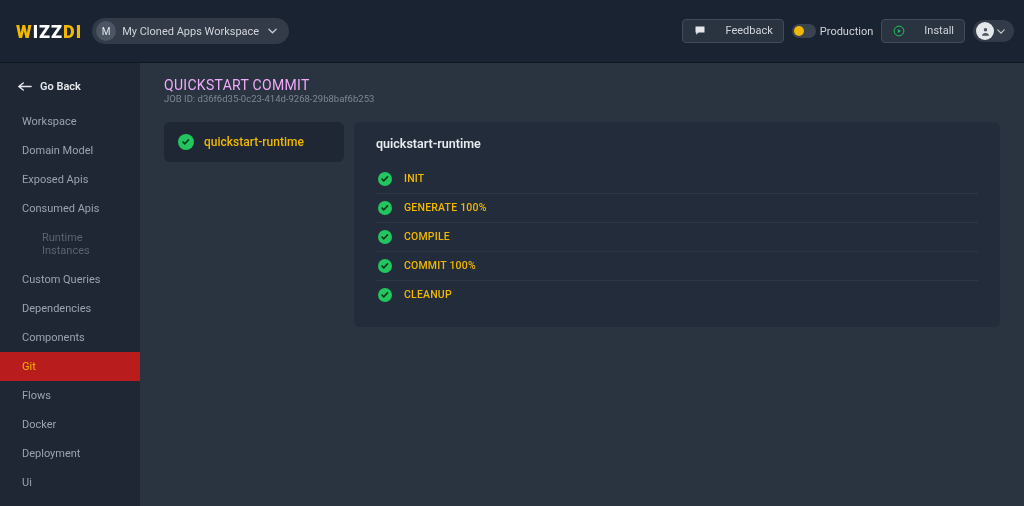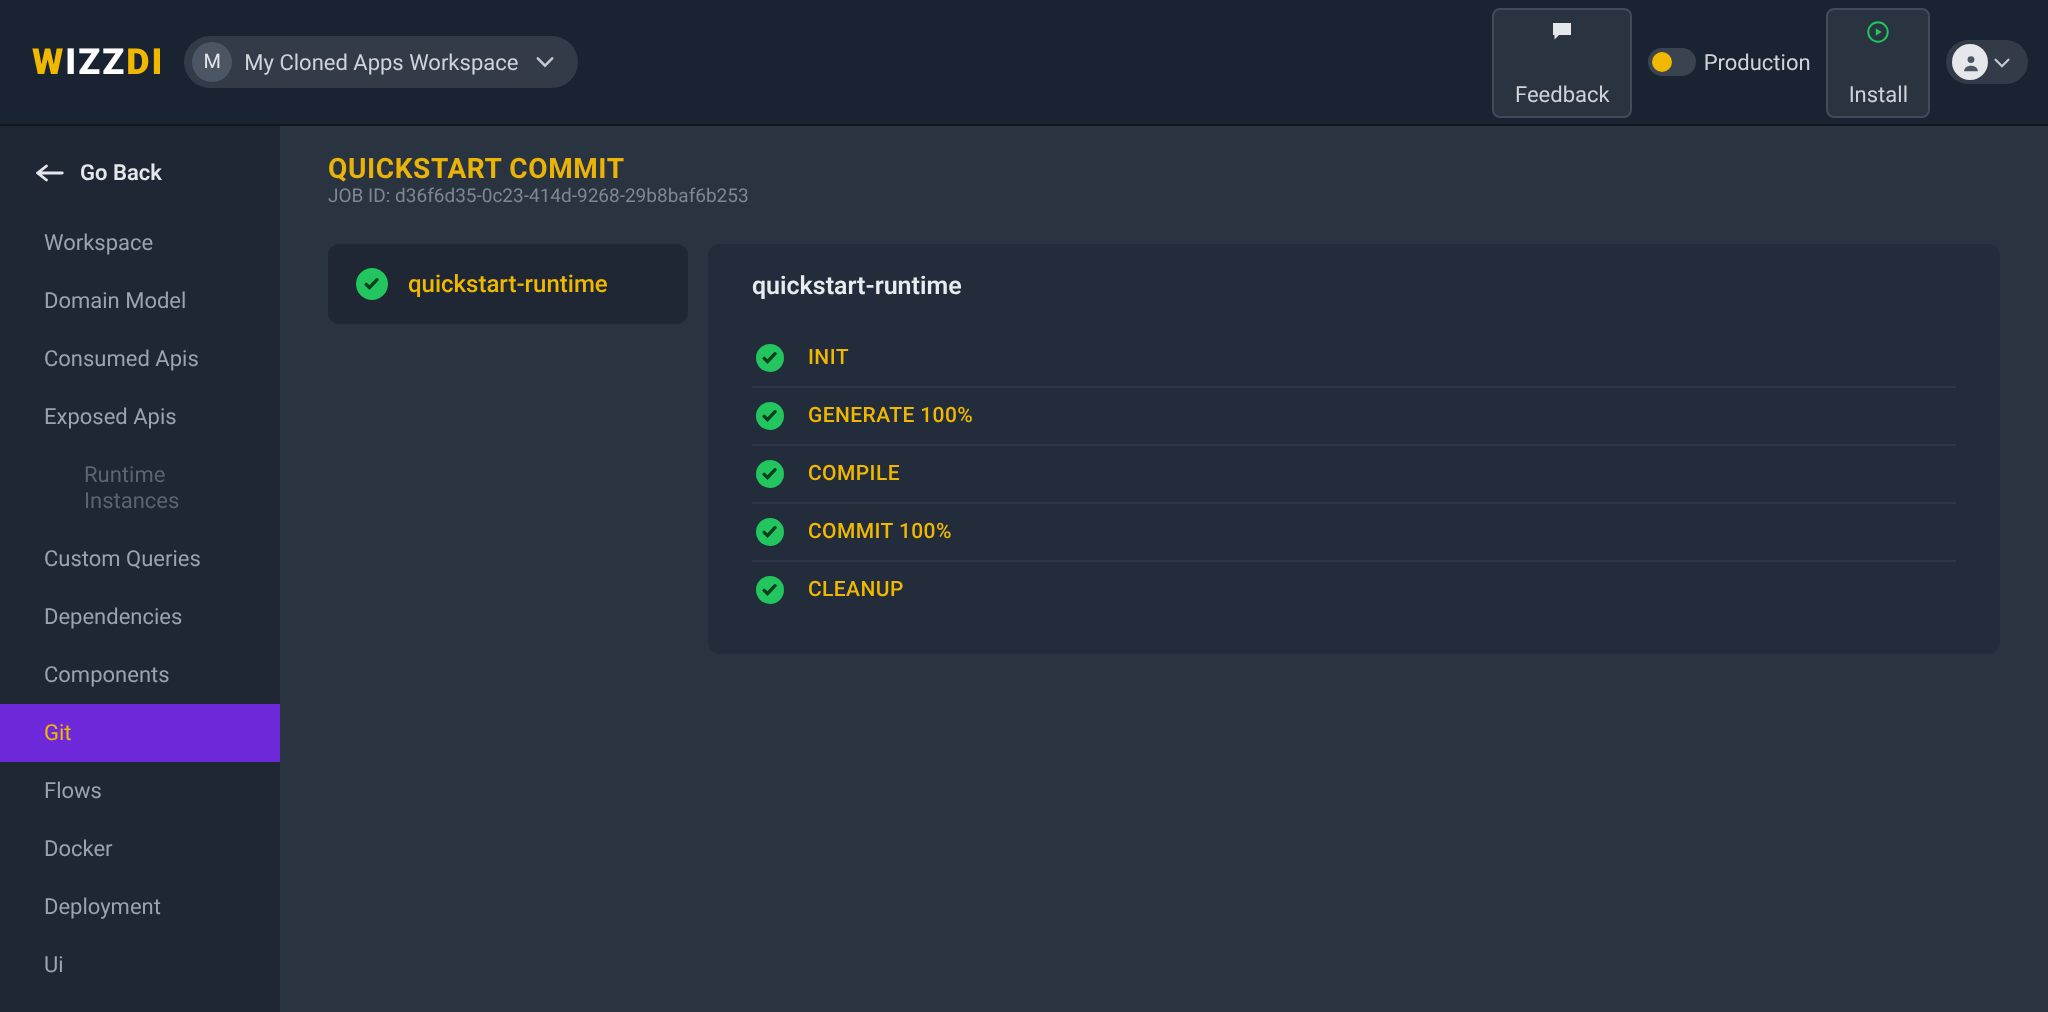--- a/index.html
+++ b/index.html
@@ -46,30 +46,29 @@
     justify-content: center;
     font-size: 10px;
     color: #e5e7eb;
     margin-right: 6px;
   }
   .workspace-pill .label { font-size: 11px; color: #d0d4da; }
   .workspace-pill .chev { margin-left: 6px; }
   .spacer { flex: 1; }
   .top-actions { display: flex; align-items: center; gap: 8px; }
   .btn {
-    display: flex; align-items: center;
+    display: flex; align-items: flex-start;
     background: #2a3340;
     border: 1px solid #414b59;
     border-radius: 4px;
     padding: 4px 10px;
     font-size: 11px;
     color: #d0d4da;
     cursor: pointer;
     gap: 18px;
-    flex-direction: column;
   }
   .toggle-dot {
     width: 24px; height: 14px; border-radius: 8px;
     background: #3a4350; position: relative; margin-right: 4px;
   }
   .toggle-dot::after {
     content: ""; position: absolute; width: 10px; height: 10px;
     border-radius: 50%; background: #f0b800; top: 2px; left: 2px;
   }
   .prod-wrap { display: flex; align-items: center; font-size: 11px; color: #d0d4da; }
@@ -94,27 +93,27 @@
     padding: 4px 18px 14px; cursor: pointer;
     font-size: 11px; font-weight: 600; color: #e5e7eb;
   }
   .nav-item {
     padding: 8px 22px;
     font-size: 11px;
     color: #9aa3b0;
     cursor: pointer;
   }
   .nav-item.muted { color: #5a6472; padding-left: 42px; }
-  .nav-item.active { color: #f0b800; background: #6d28d9; }
+  .nav-item.active { color: #f0b800; background: #b91c1c; }
   .main {
     flex: 1;
     padding: 14px 24px;
   }
   .page-title {
-    font-size: 14px; font-weight: 700; color: #eab308; letter-spacing: 0.3px;
+    font-size: 14px; font-weight: 400; color: #f0abfc; letter-spacing: 0.3px;
   }
   .page-sub {
     font-size: 9.5px; color: #7e8793; margin-top: 0;
   }
   .content-row {
     display: flex; gap: 10px; margin-top: 18px; align-items: flex-start;
   }
   .select-card {
     width: 180px;
     background: #1e2733;
@@ -209,22 +208,22 @@
       <span class="icn">
         <svg viewBox="0 0 16 10" width="14" height="9">
             <path d="M6 1L1 5l5 4M1 5h14" stroke="#e5e7eb" stroke-width="1.6" fill="none" stroke-linecap="round"></path>
           </svg>
       </span>
       <span>Go Back</span>
     </div>
     <div id="nav-list">
         <div class="nav-item">Workspace</div>
         <div class="nav-item">Domain Model</div>
+        <div class="nav-item">Exposed Apis</div>
         <div class="nav-item">Consumed Apis</div>
-        <div class="nav-item">Exposed Apis</div>
         <div class="nav-item muted">Runtime Instances</div>
         <div class="nav-item">Custom Queries</div>
         <div class="nav-item">Dependencies</div>
         <div class="nav-item">Components</div>
         <div class="nav-item active">Git</div>
         <div class="nav-item">Flows</div>
         <div class="nav-item">Docker</div>
         <div class="nav-item">Deployment</div>
         <div class="nav-item">Ui</div>
         <div class="nav-item">Integrations</div>

